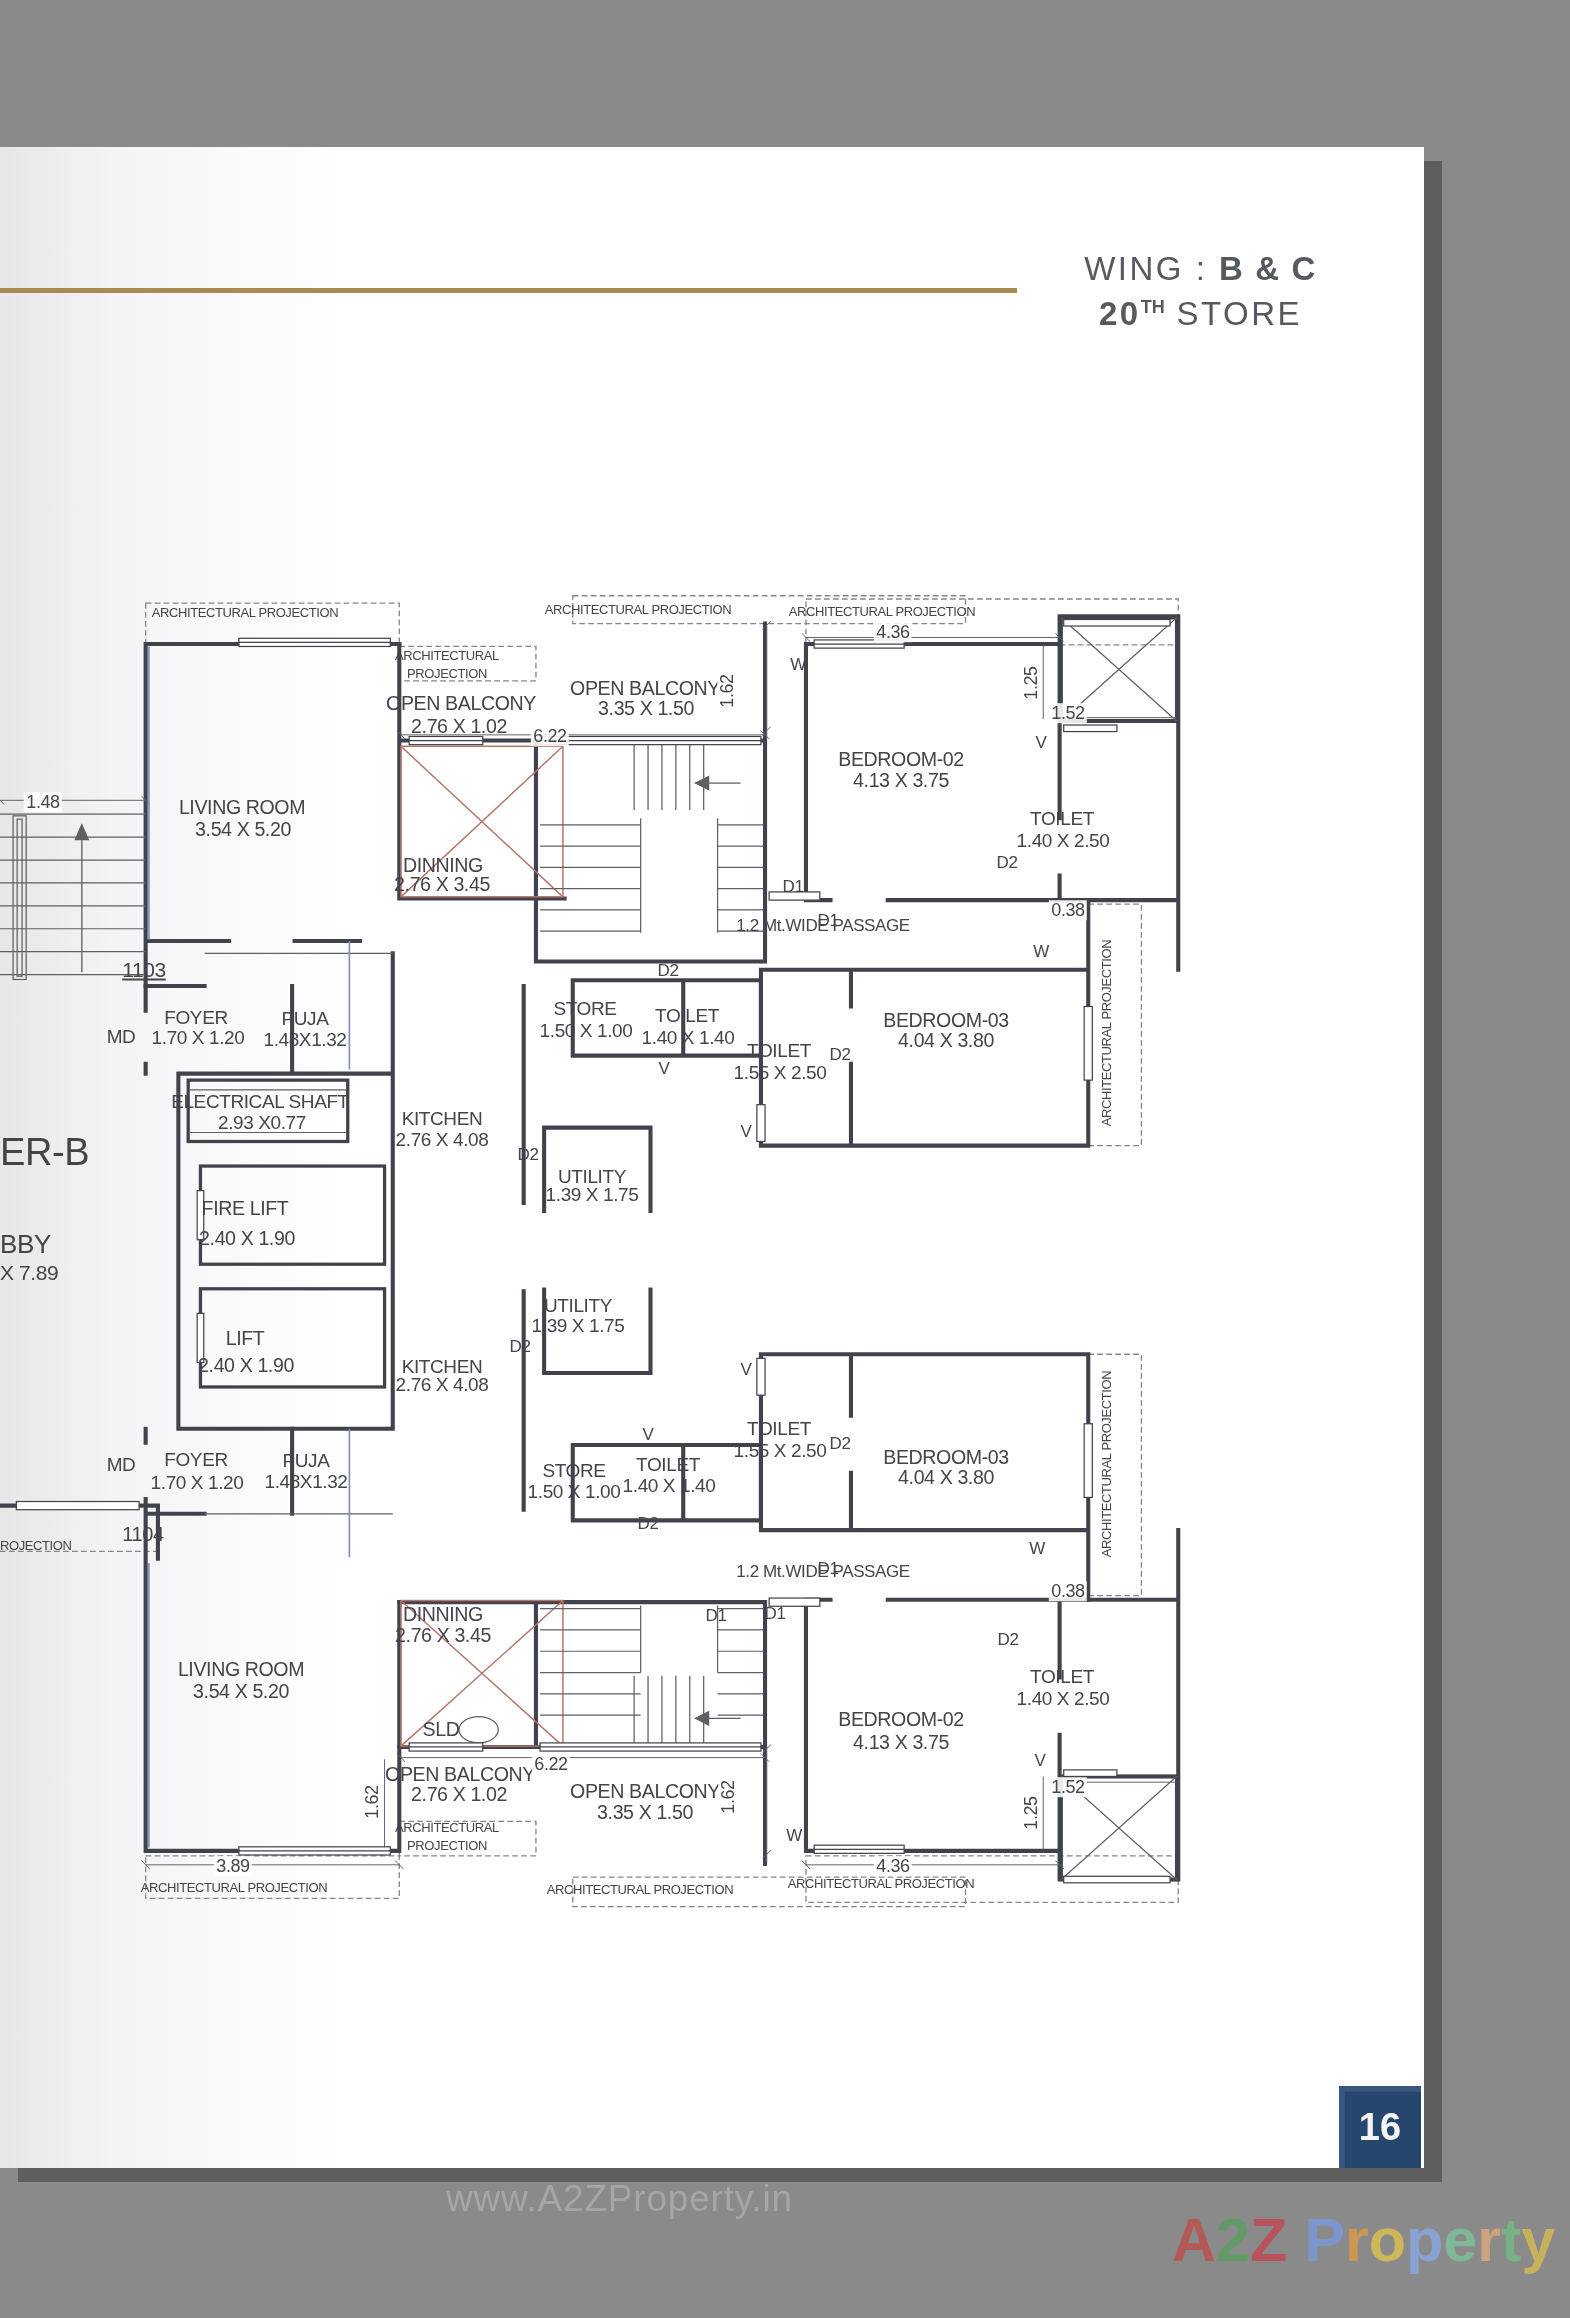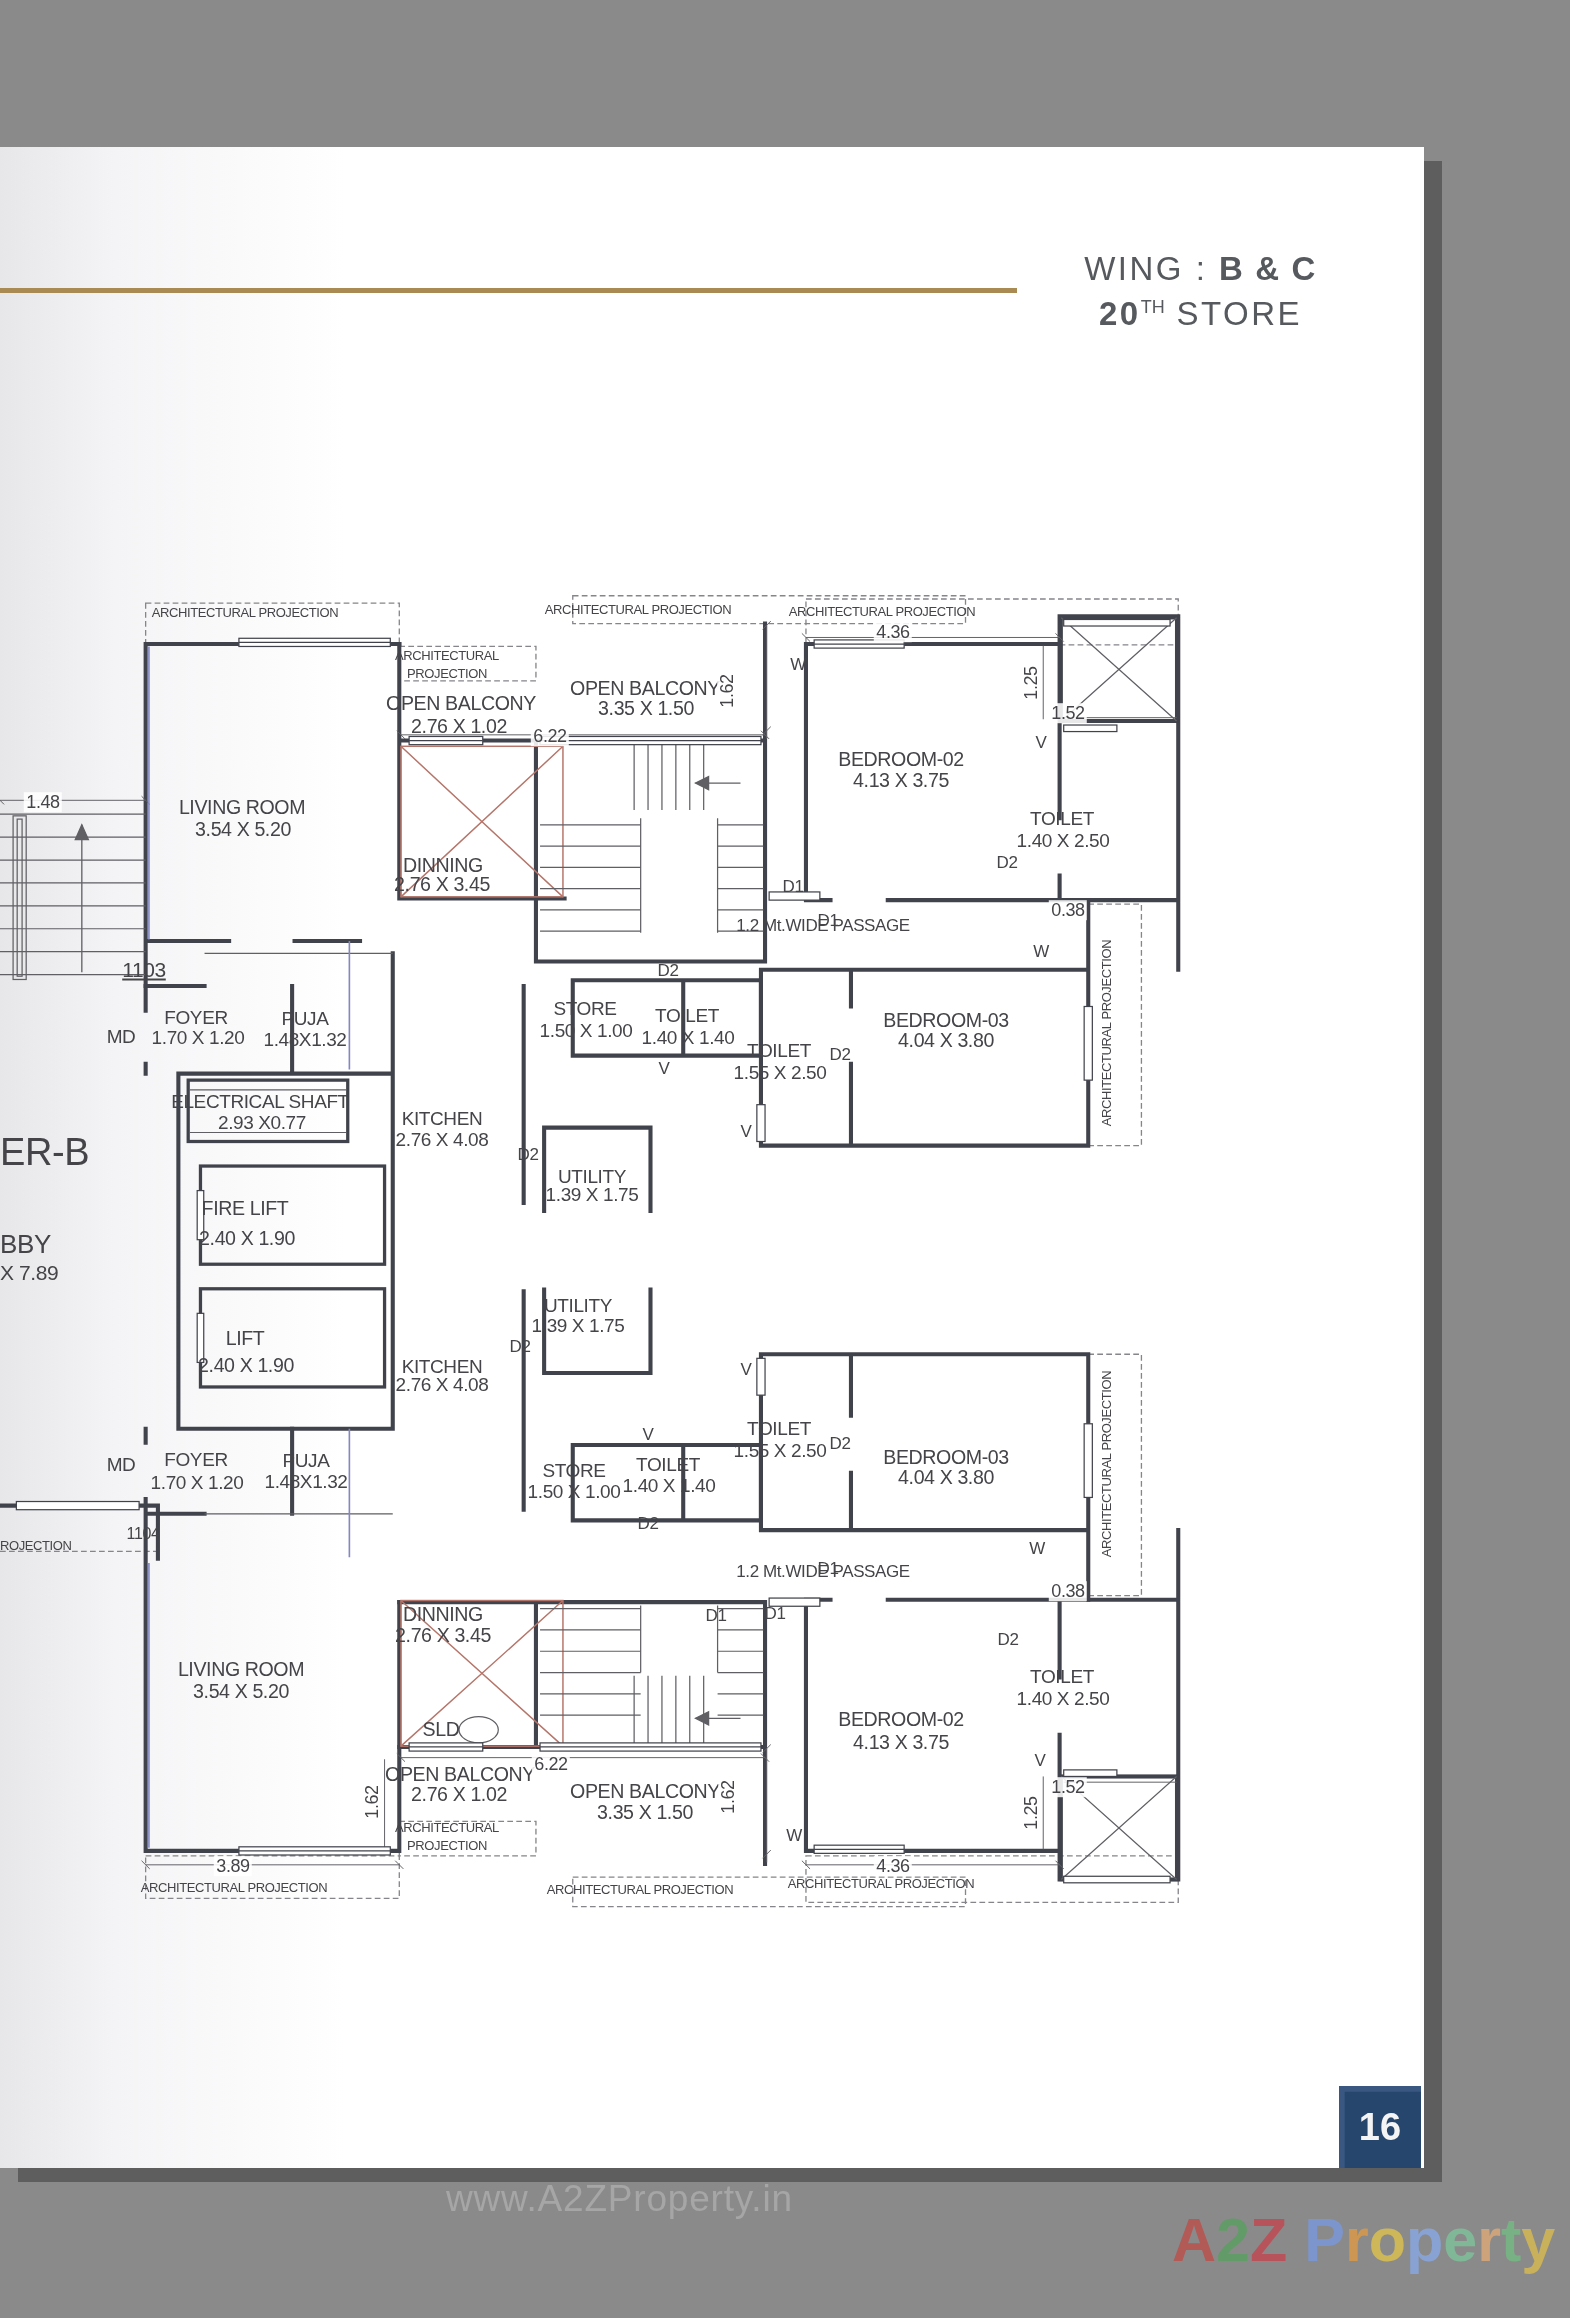--- a/index.html
+++ b/index.html
@@ -11,21 +11,21 @@
     position:absolute;left:0;top:147px;width:1424px;height:2021px;
     background:linear-gradient(90deg,#e7e7e9 0px,#f4f4f6 115px,#ffffff 344px,#ffffff 100%);
     box-shadow:18px 14px 0 0 #5e5e5e;
   }
   #gold-line{position:absolute;left:0;top:288px;width:1017px;height:4.9px;background:#a98a52;}
   #header{position:absolute;left:1037px;top:250px;width:327px;text-align:center;color:#56595d;}
   #header .l1{font-size:33px;letter-spacing:2.5px;font-weight:400;}
   #header .l1 b{font-weight:700;letter-spacing:1.6px;}
   #header .l2{font-size:33px;letter-spacing:2.5px;margin-top:6.5px;font-weight:400;}
   #header .l2 b{font-weight:700;}
-  #header .l2 sup{font-size:18px;font-weight:400;letter-spacing:0;}
+  #header .l2 sup{font-size:18px;font-weight:700;letter-spacing:0;}
   #plan-svg{position:absolute;left:0;top:0;width:1571px;height:2319px;}
   #plan-labels{position:absolute;left:0;top:0;width:1571px;height:2319px;}
   .plabel{
     position:absolute;white-space:nowrap;color:#454549;letter-spacing:-0.4px;
     line-height:1;font-family:"Liberation Sans",sans-serif;
   }
   .plabel.bg{background:rgba(255,255,255,0.88);padding:0.8px 2.5px;}
   #page-num{
     position:absolute;left:1339px;top:2086px;width:82px;height:82px;
     background:#27466e;box-shadow:inset 5.7px 5.7px 0 0 #3a5781;
@@ -292,21 +292,21 @@
     <div class="plabel" style="left: 1040px; top: 1760px; font-size: 17px; transform: translate(-50%, -50%);">V</div>
     <div class="plabel" style="left: 648px; top: 1434px; font-size: 17px; transform: translate(-50%, -50%);">V</div>
     <div class="plabel" style="left: 746px; top: 1369px; font-size: 17px; transform: translate(-50%, -50%);">V</div>
     <div class="plabel" style="left: 798px; top: 664px; font-size: 17px; transform: translate(-50%, -50%);">W</div>
     <div class="plabel" style="left: 1041px; top: 951px; font-size: 17px; transform: translate(-50%, -50%);">W</div>
     <div class="plabel" style="left: 1037px; top: 1548px; font-size: 17px; transform: translate(-50%, -50%);">W</div>
     <div class="plabel" style="left: 794px; top: 1835px; font-size: 17px; transform: translate(-50%, -50%);">W</div>
     <div class="plabel" style="left: 121px; top: 1036px; font-size: 19px; transform: translate(-50%, -50%);">MD</div>
     <div class="plabel" style="left: 121px; top: 1464px; font-size: 19px; transform: translate(-50%, -50%);">MD</div>
     <div class="plabel" style="left: 144px; top: 969px; font-size: 21px; transform: translate(-50%, -50%); text-decoration: underline;">1103</div>
-    <div class="plabel" style="left: 143px; top: 1534px; font-size: 16px; transform: translate(-50%, -50%); text-align: center;">1104</div>
+    <div class="plabel" style="left: 143px; top: 1534px; font-size: 20px; transform: translate(-50%, -50%); text-align: center;">1104</div>
     <div class="plabel bg" style="left: 43px; top: 802px; font-size: 18px; transform: translate(-50%, -50%);">1.48</div>
     <div class="plabel bg" style="left: 550px; top: 736px; font-size: 18px; transform: translate(-50%, -50%);">6.22</div>
     <div class="plabel bg" style="left: 551px; top: 1764px; font-size: 18px; transform: translate(-50%, -50%);">6.22</div>
     <div class="plabel bg" style="left: 893px; top: 632px; font-size: 18px; transform: translate(-50%, -50%);">4.36</div>
     <div class="plabel bg" style="left: 893px; top: 1866px; font-size: 18px; transform: translate(-50%, -50%);">4.36</div>
     <div class="plabel bg" style="left: 233px; top: 1866px; font-size: 18px; transform: translate(-50%, -50%);">3.89</div>
     <div class="plabel bg" style="left: 1068px; top: 910px; font-size: 18px; transform: translate(-50%, -50%);">0.38</div>
     <div class="plabel bg" style="left: 1068px; top: 1591px; font-size: 18px; transform: translate(-50%, -50%);">0.38</div>
     <div class="plabel bg" style="left: 1068px; top: 713px; font-size: 18px; transform: translate(-50%, -50%);">1.52</div>
     <div class="plabel bg" style="left: 1068px; top: 1787px; font-size: 18px; transform: translate(-50%, -50%);">1.52</div>

